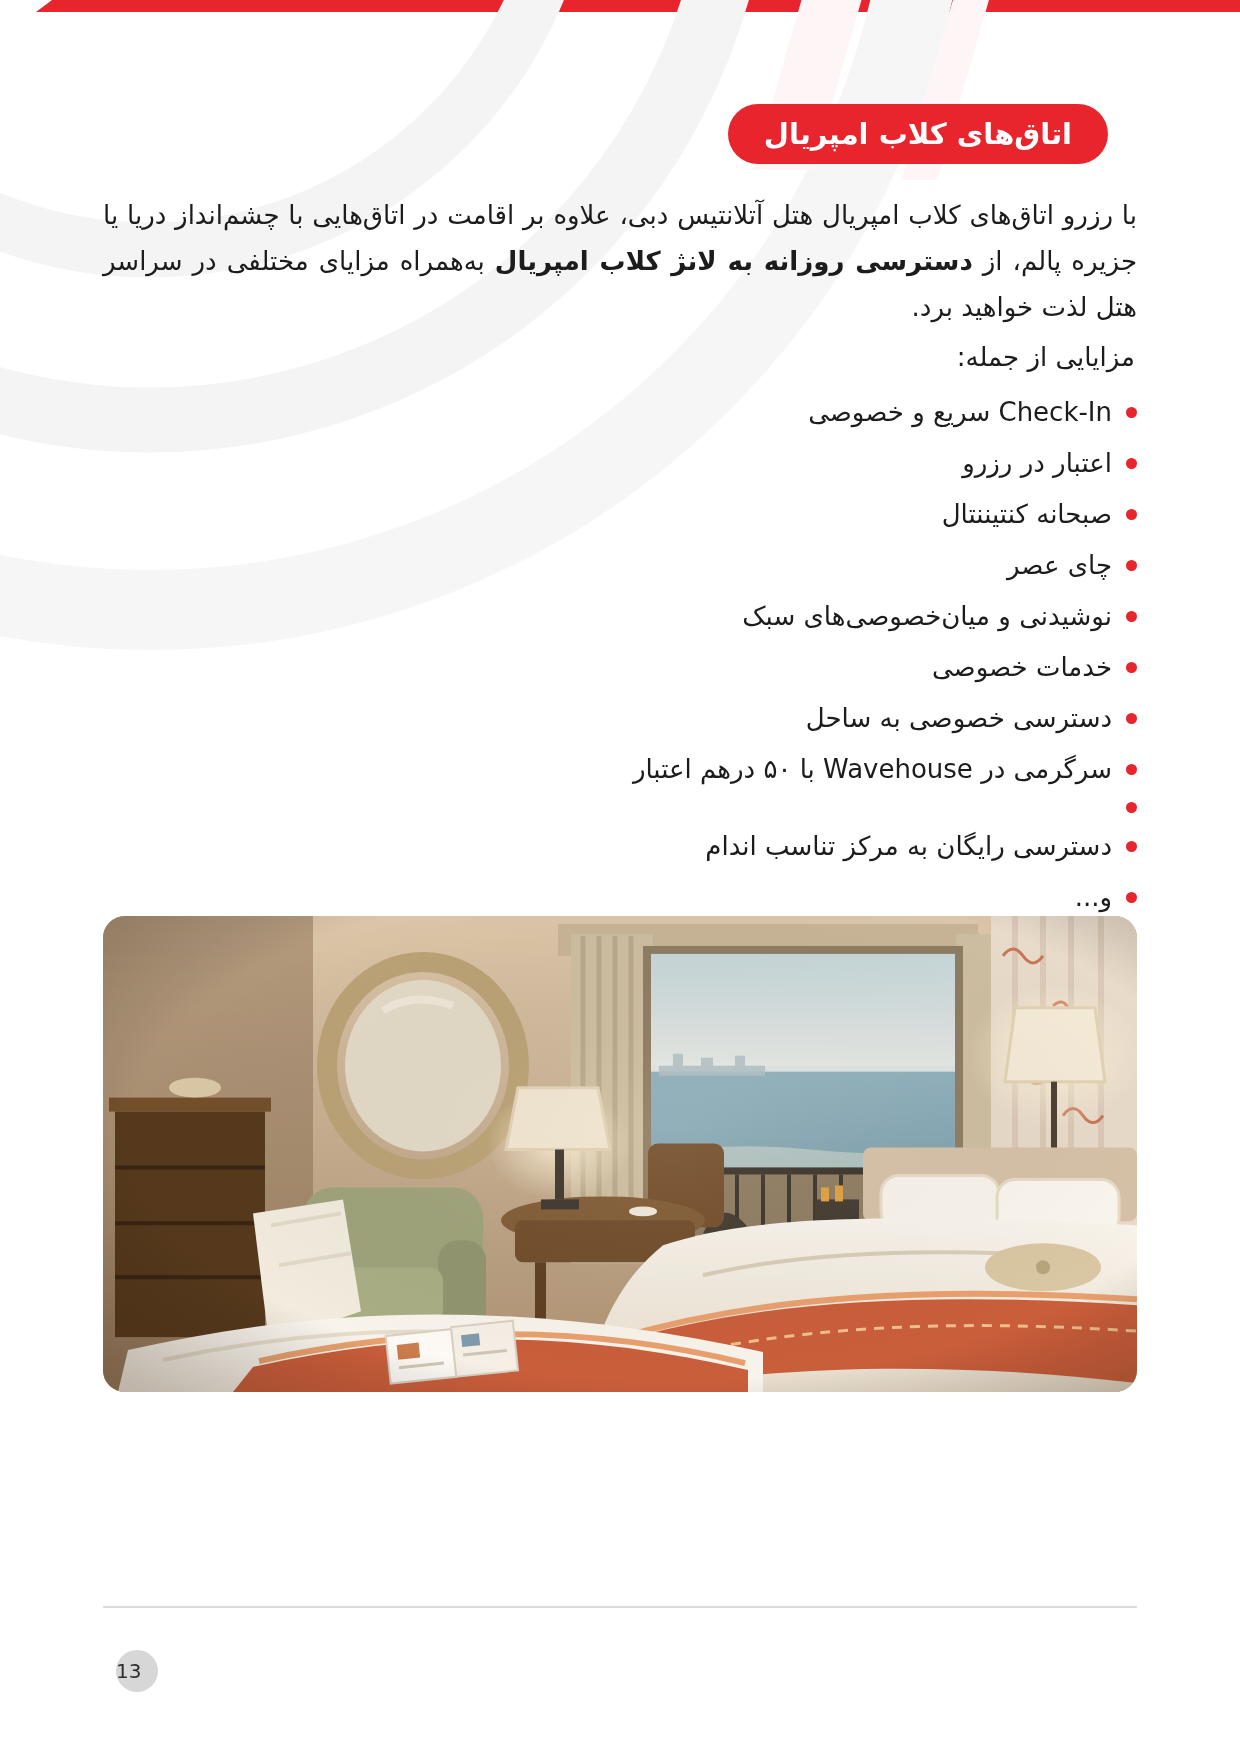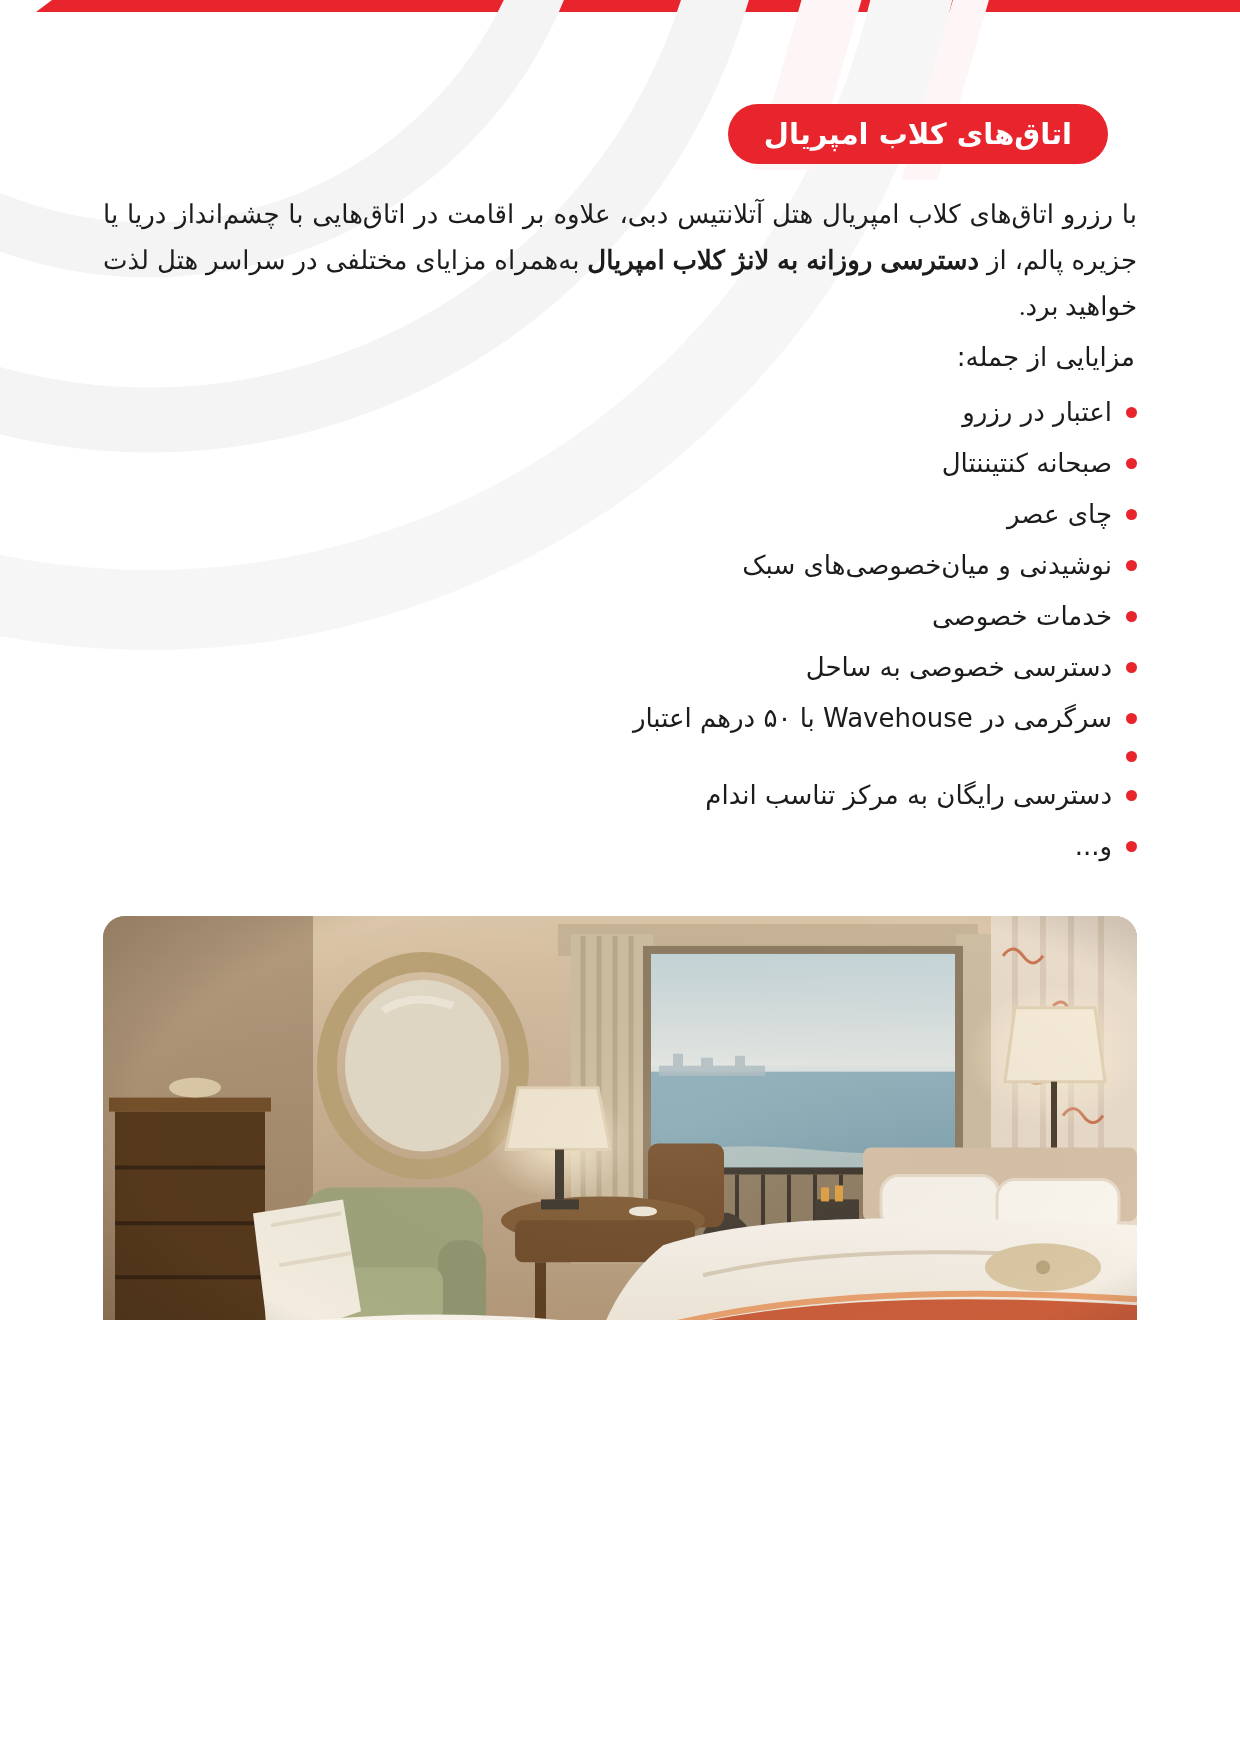--- a/index.html
+++ b/index.html
@@ -1,33 +1,33 @@
 <!DOCTYPE html>
 <html lang="fa" style="--accent_red: #e8242d; --logo_orange: #f7941e; --text_dark: #1c1c1c;"><head>
 <meta charset="utf-8">
 <style>
   html,body{margin:0;padding:0;background:#ffffff;}
-  .page{position:relative;width:1240px;height:1320px;margin:0 auto;background:#fff;overflow:hidden;
+  .page{position:relative;width:1240px;height:1754px;margin:0 auto;background:#fff;overflow:hidden;
         font-family:"DejaVu Sans","Liberation Sans",sans-serif;}
   
   .top-bar{position:absolute;top:0;left:36px;right:0;height:12px;background:var(--accent_red,#e8242d);
            clip-path:polygon(16px 0,100% 0,100% 100%,0 100%);}
   
   .swoosh{position:absolute;top:0;left:0;pointer-events:none;}
   .stripe{position:absolute;background:#fdf5f6;transform:skewX(-16deg);pointer-events:none;}
   .stripe.s1{left:780px;top:-20px;width:60px;height:190px;}
   .stripe.s2{left:930px;top:-20px;width:36px;height:200px;}
   
   .title-badge{position:absolute;top:104px;right:132px;height:60px;display:flex;align-items:center;
                padding:0 36px;background:var(--accent_red,#e8242d);border-radius:31px;color:#fff;
                font-size:29px;font-weight:700;direction:rtl;white-space:nowrap;}
   
   .content{position:absolute;top:192px;right:103px;width:1034px;direction:rtl;
            color:var(--text_dark,#1c1c1c);}
-  .intro{margin:0;font-size:26px;line-height:46px;text-align:justify;font-family:Liberation Serif, serif;}
+  .intro{margin:0;font-size:26px;line-height:46px;text-align:justify;}
   .intro strong{font-weight:700;}
   .benefits-heading{margin:2px;font-size:26px;line-height:50px;}
   ul.benefits{list-style:none;margin:12px 0 0;padding:0;}
   ul.benefits li{font-size:26px;line-height:36px;margin-bottom:15px;display:flex;align-items:center;}
   .dot{flex:0 0 auto;width:11px;height:11px;border-radius:50%;background:var(--accent_red,#e8242d);
        margin-inline-end:14px;}
   
   .photo{position:absolute;top:916px;left:103px;width:1034px;height:476px;border-radius:22px;
          overflow:hidden;background:#c9b69b;}
   .photo svg{display:block;width:100%;height:100%;}
@@ -58,20 +58,24 @@
   <div class="stripe s2"></div>
 
   <div class="title-badge">
     <span>اتاق‌های کلاب امپریال</span>
   </div>
 
   <div class="content">
     <p class="intro"><span>با رزرو اتاق‌های کلاب امپریال هتل آتلانتیس دبی، علاوه بر اقامت در اتاق‌هایی با چشم‌انداز دریا یا جزیره پالم، از </span><strong>دسترسی روزانه به لانژ کلاب امپریال</strong><span> به‌همراه مزایای مختلفی در سراسر هتل لذت خواهید برد.</span></p>
     <p class="benefits-heading">مزایایی از جمله:</p>
     <ul class="benefits">
+      <li>
+          <span class="dot"></span>
+          <span>Check-In سریع و خصوصی</span>
+        </li>
       <li>
           <span class="dot"></span>
           <span>اعتبار در رزرو</span>
         </li>
       <li>
           <span class="dot"></span>
           <span>صبحانه کنتیننتال</span>
         </li>
       <li>
           <span class="dot"></span>

